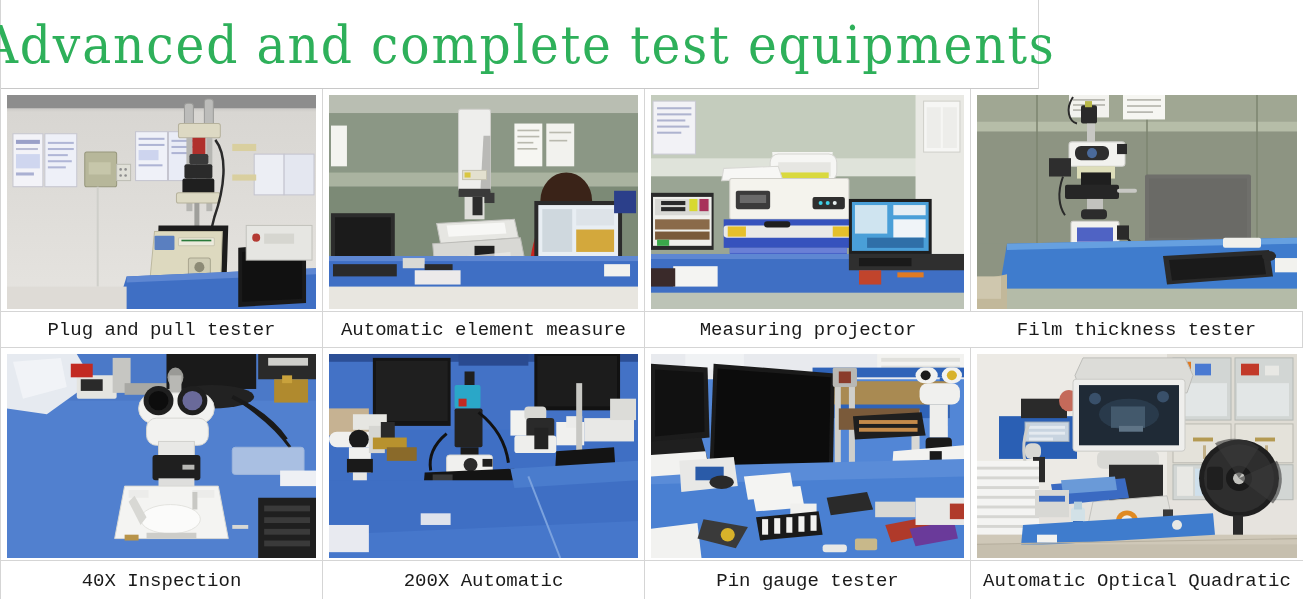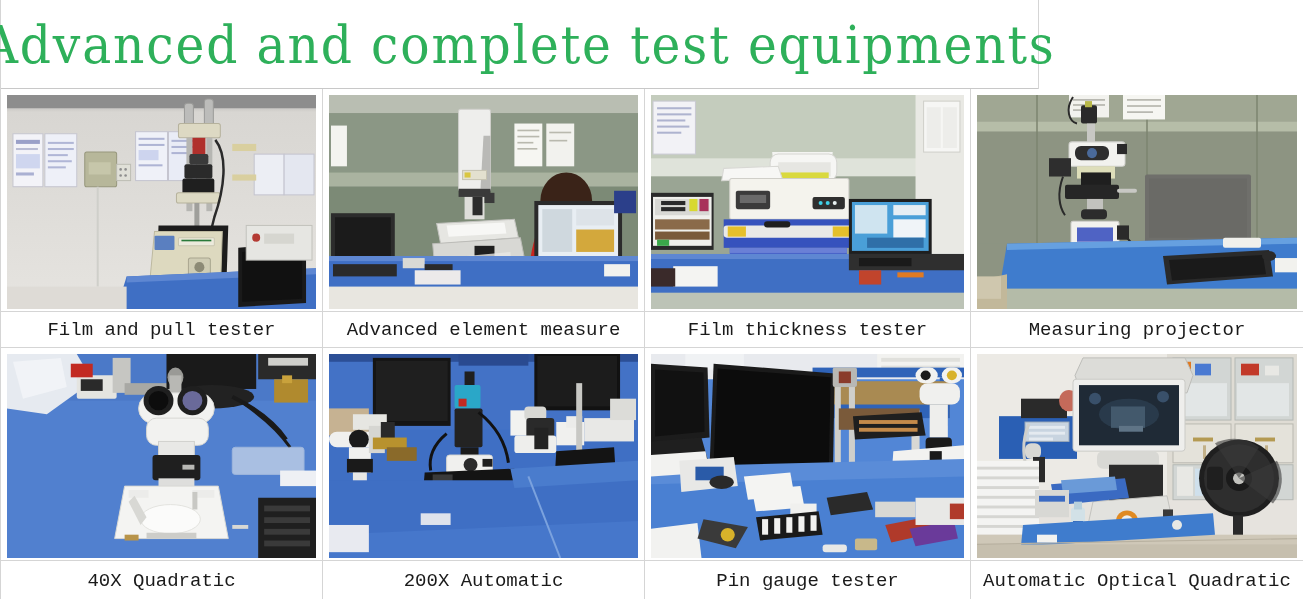--- a/index.html
+++ b/index.html
@@ -359,30 +359,30 @@
         <path d="M192 162 L286 157 L289 176 L195 182 Z" fill="#1a1a1a"></path>
         <rect x="246" y="140" width="38" height="10" rx="2" fill="#f0f0ec"></rect>
         <ellipse cx="292" cy="158" rx="7" ry="5" fill="#2a2a2a"></ellipse>
         <rect x="298" y="160" width="22" height="14" fill="#f2f2ee"></rect>
         <path d="M0 182 L30 176 L30 210 L0 210 Z" fill="#c2b89a"></path>
         <rect x="0" y="178" width="24" height="22" fill="#cfc7ae"></rect>
       </svg>
     </div>
 
     <div class="cell-cap">
-      <span>Film and pull tester</span>
+      <span>Plug and pull tester</span>
     </div>
     <div class="cell-cap">
-      <span>Advanced element measure</span>
+      <span>Automatic element measure</span>
+    </div>
+    <div class="cell-cap last">
+      <span>Measuring projector</span>
     </div>
     <div class="cell-cap">
       <span>Film thickness tester</span>
-    </div>
-    <div class="cell-cap last">
-      <span>Measuring projector</span>
     </div>
 
     <div class="cell-img">
       <svg class="photo" viewBox="0 0 310 210" preserveAspectRatio="none">
         <rect x="0" y="0" width="310" height="210" fill="#5180cf"></rect>
         <rect x="0" y="0" width="310" height="48" fill="#4b79c8"></rect>
 
         <path d="M0 0 L70 0 L86 28 L40 62 L0 56 Z" fill="#e6eaf0"></path>
         <path d="M6 8 L54 4 L60 34 L16 46 Z" fill="#f2f4f8" opacity="0.85"></path>
         <rect x="70" y="22" width="40" height="24" rx="2" fill="#e4e4e0"></rect>
@@ -656,21 +656,21 @@
         <rect x="0" y="186" width="320" height="24" fill="#cfc8b8"></rect>
         <path d="M46 176 L236 164 L238 186 L44 198 Z" fill="#3f7ccd"></path>
         <rect x="0" y="196" width="320" height="14" fill="#c6bfae"></rect>
         <line x1="0" y1="196" x2="320" y2="190" stroke="#b8b1a0" stroke-width="1.2"></line>
         <rect x="60" y="186" width="20" height="8" fill="#f2f2f0"></rect>
         <circle cx="200" cy="176" r="5" fill="#e8e8e4"></circle>
       </svg>
     </div>
 
     <div class="cell-cap">
-      <span>40X Quadratic</span>
+      <span>40X Inspection</span>
     </div>
     <div class="cell-cap">
       <span>200X Automatic</span>
     </div>
     <div class="cell-cap">
       <span>Pin gauge tester</span>
     </div>
     <div class="cell-cap last">
       <span>Automatic Optical Quadratic</span>
     </div>

